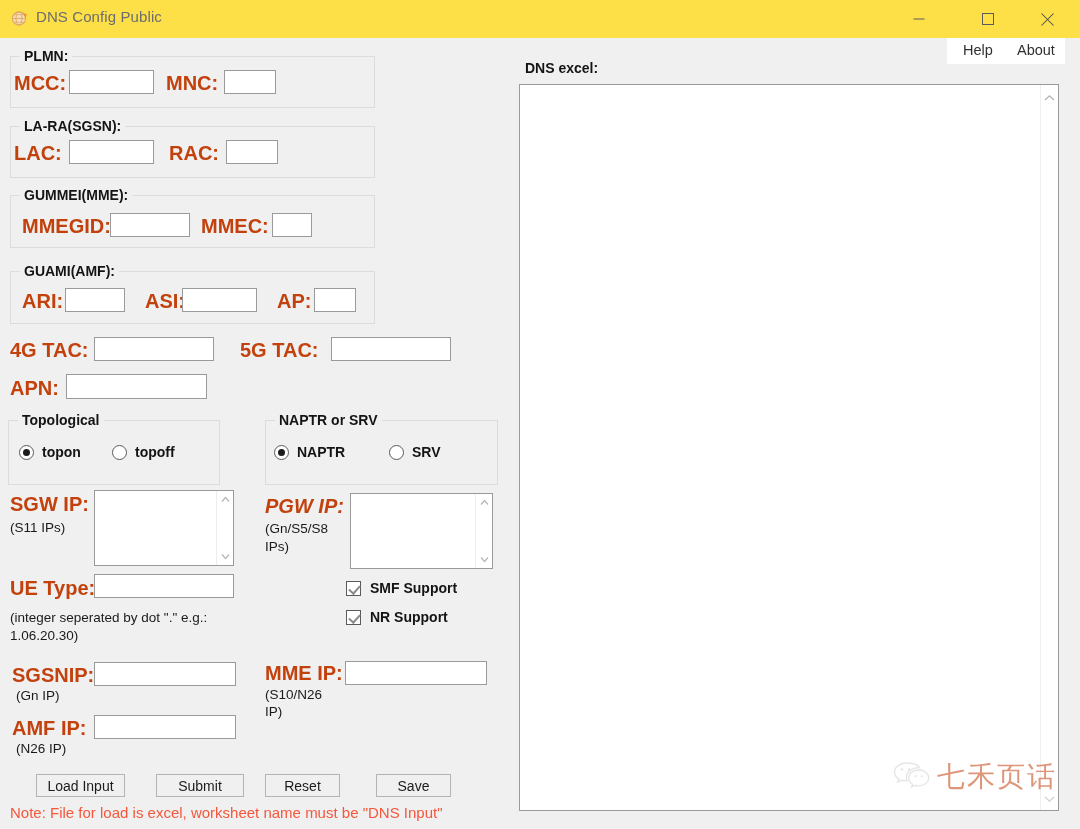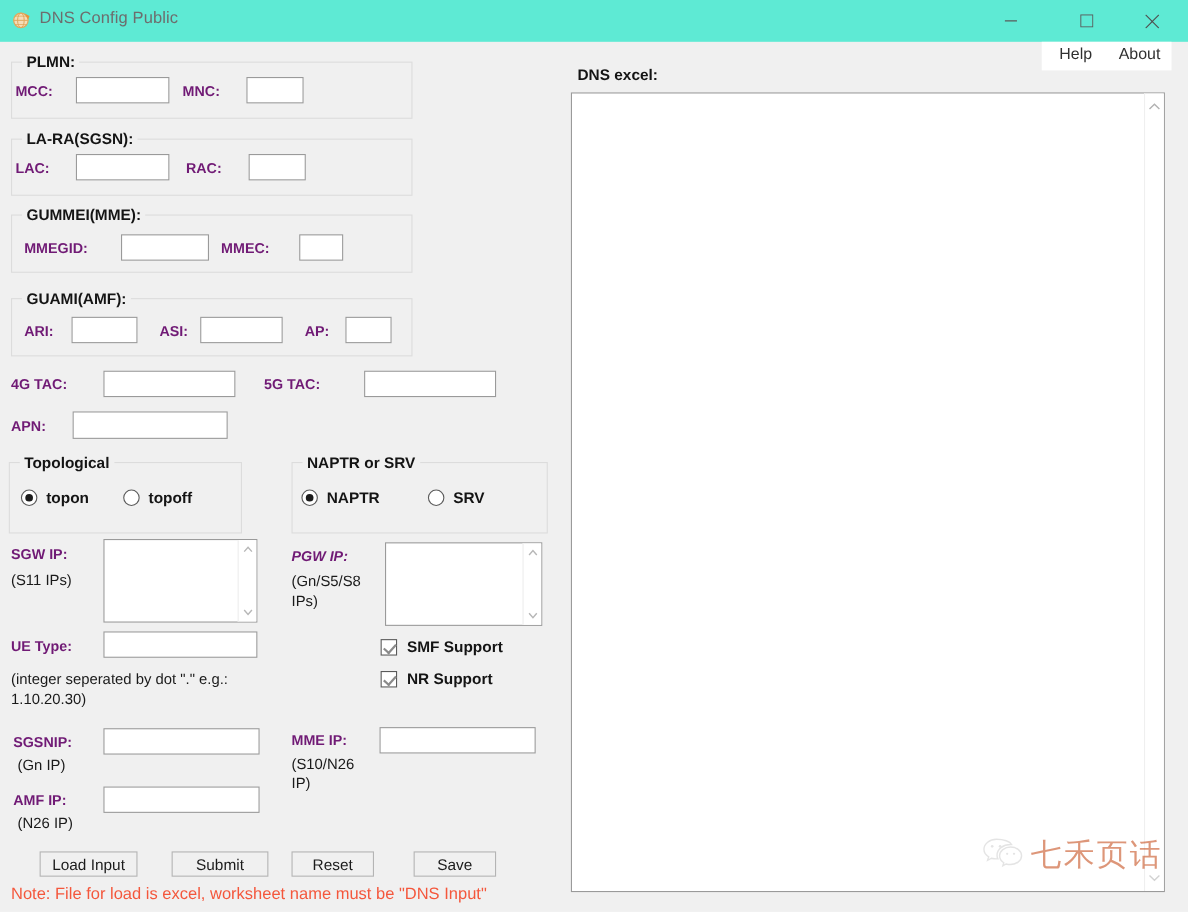--- a/index.html
+++ b/index.html
@@ -13,21 +13,21 @@
   #app {
     position: relative;
     width: 1080px; height: 829px;
     background: #f0f0f0;
   }
 
   
   .titlebar {
     position: absolute; left: 0; top: 0;
     width: 1080px; height: 38px;
-    background: #5eead4;
+    background: #fde047;
     display: flex; align-items: center;
   }
   .app-icon {
     position: absolute; left: 10px; top: 9px;
     width: 20px; height: 20px;
   }
   .title-text {
     position: absolute; left: 36px; top: 8px;
     font-size: 15px; color: #6d6d6d;
     letter-spacing: .1px;
@@ -55,23 +55,23 @@
     font-size: 14.5px; color: #303030;
     padding: 0 2px;
     white-space: nowrap;
   }
   .mi-help  { position:absolute; left: 14px;  top: 4px; }
   .mi-about { position:absolute; left: 68px;  top: 4px; }
 
   
   .lbl {
     position: absolute;
-    font-size: 13px;
+    font-size: 20px;
     font-weight: bold;
-    color: #701a75;
+    color: #c2410c;
     white-space: nowrap;
     line-height: 16px;
   }
   .sub {
     position: absolute;
     font-size: 13.5px;
     font-weight: normal;
     color: #1a1a1a;
     white-space: nowrap;
     line-height: 17px;
@@ -349,21 +349,21 @@
         <svg width="9" height="7" viewBox="0 0 9 7">
             <polyline points="1,1.5 4.5,5.5 8,1.5" fill="none" stroke="#b7b7b7" stroke-width="1.3"></polyline>
           </svg>
       </span>
     </div>
   </div>
 
   <span class="lbl" style="left:10px; top:580px;">UE Type:</span>
   <input class="tbox" style="left: 94px; top: 574px; width: 140px; height: 24px;" value="">
   <span class="sub" style="left:10px; top:609px;">(integer seperated by dot "." e.g.:</span>
-  <span class="sub" style="left:10px; top:627px;">1.10.20.30)</span>
+  <span class="sub" style="left:10px; top:627px;">1.06.20.30)</span>
 
   <div class="check-wrap" style="left:346px; top:580px;">
     <span class="checkbox checked"></span>
     <span class="check-label">SMF Support</span>
   </div>
   <div class="check-wrap" style="left:346px; top:609px;">
     <span class="checkbox checked"></span>
     <span class="check-label">NR Support</span>
   </div>
 

